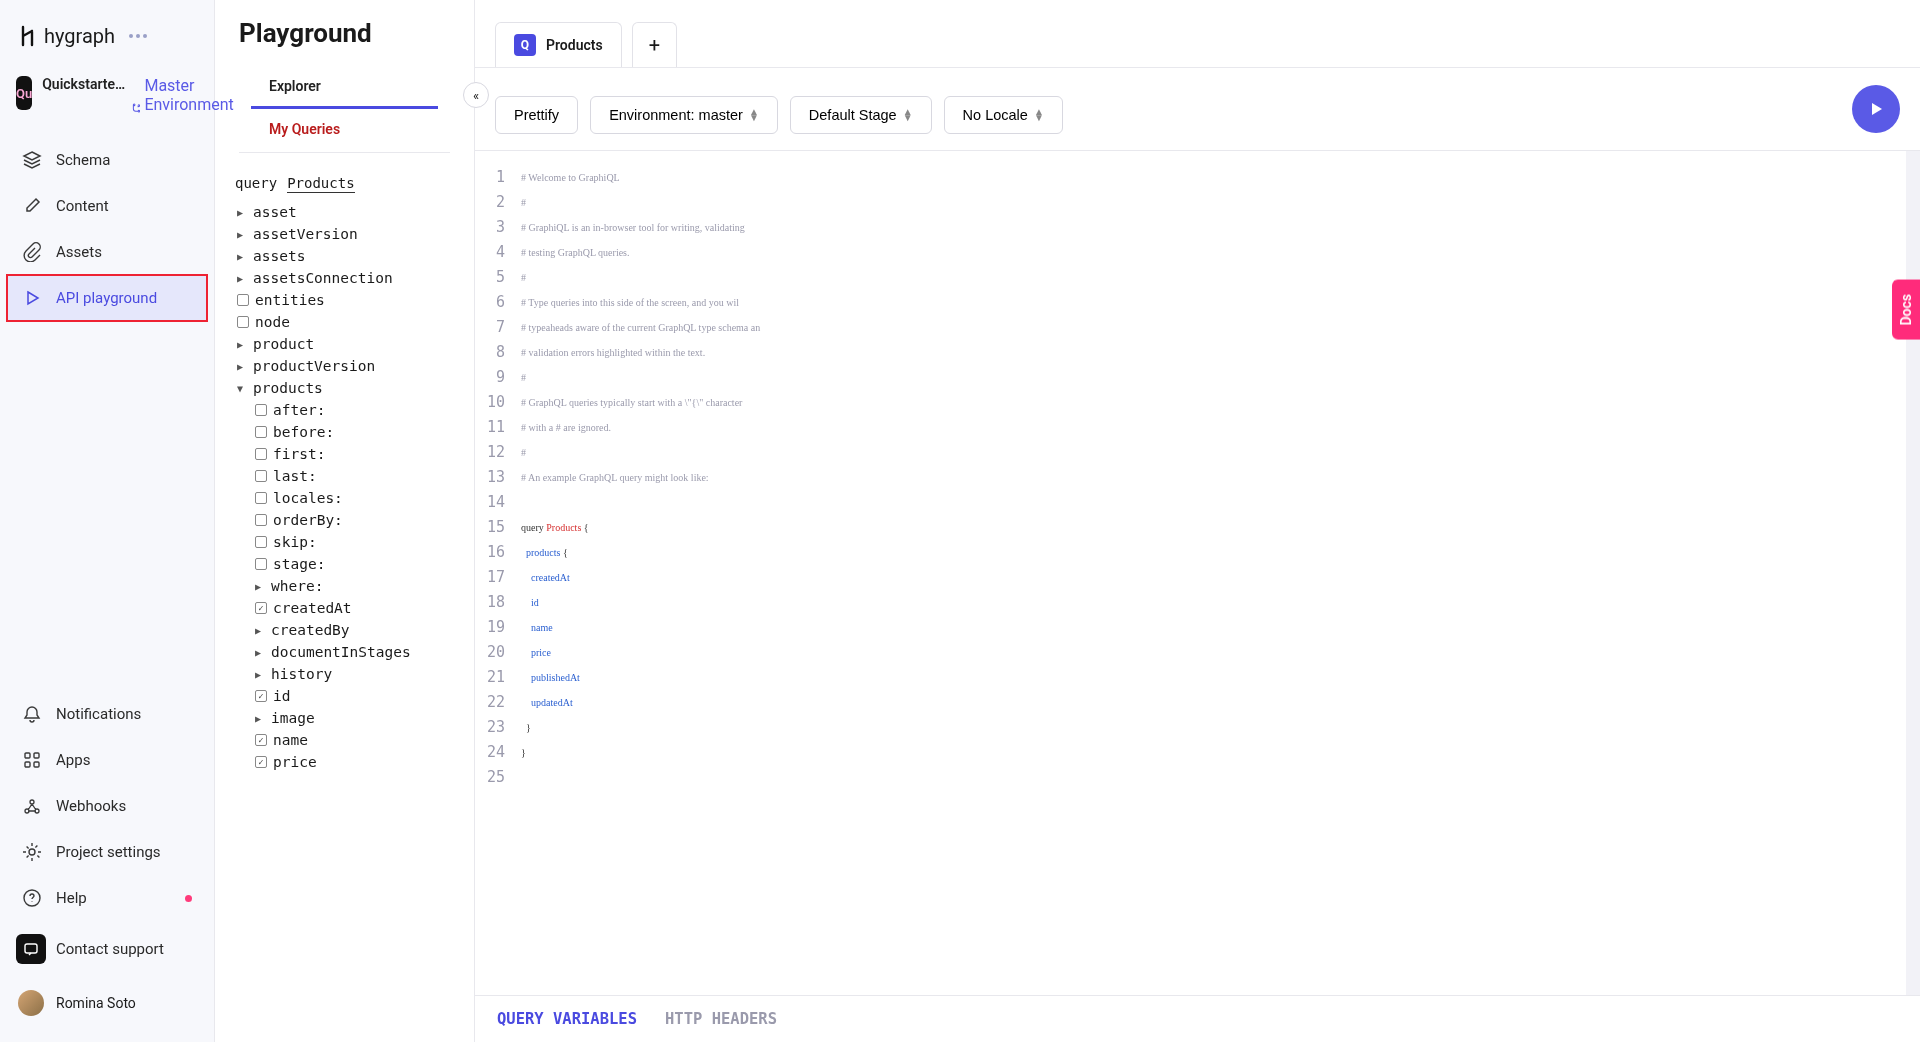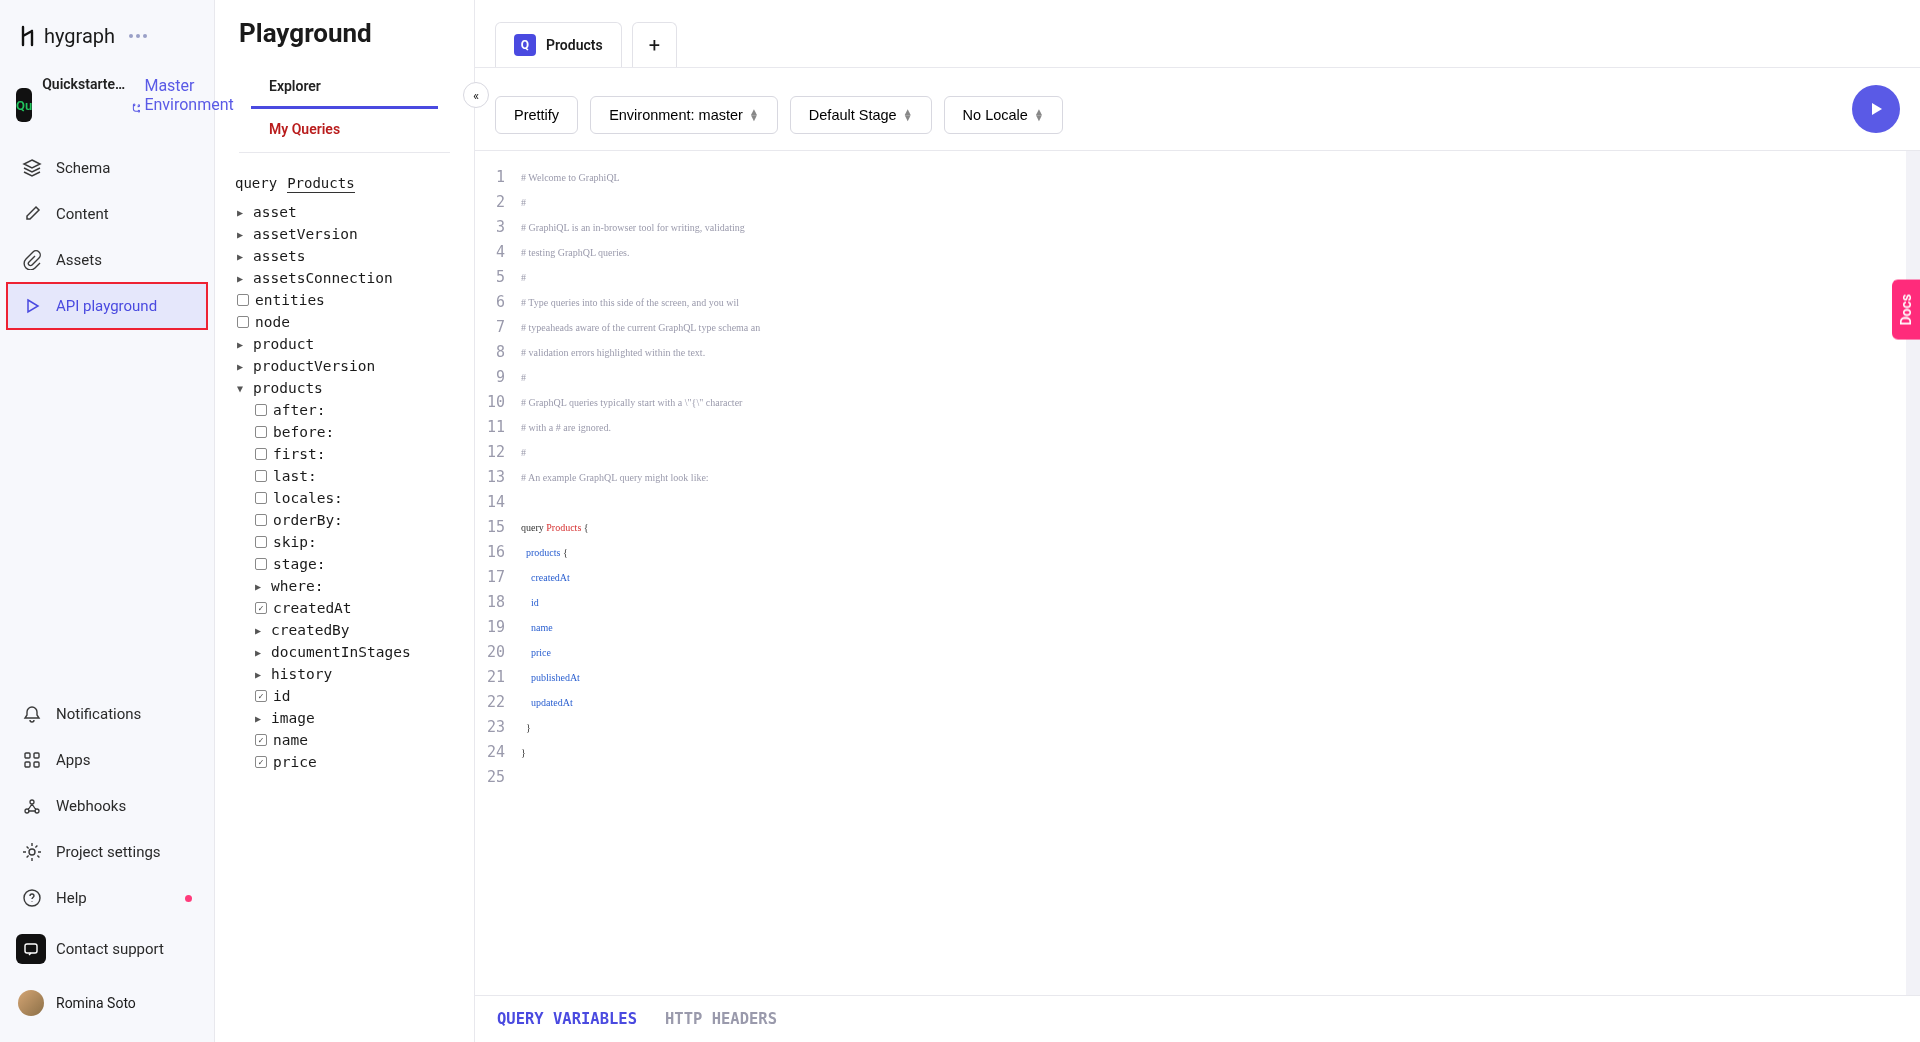--- a/index.html
+++ b/index.html
@@ -6,21 +6,21 @@
 body { font-family: -apple-system, BlinkMacSystemFont, "Segoe UI", Roboto, sans-serif; font-size: 14px; color: #1a1a1a; background: #fff; overflow: hidden; }
 .app { display: flex; height: 1042px; width: 1920px; }
 
 
 .sidebar { width: 215px; background: #f7f8fc; border-right: 1px solid #e8e8ed; display: flex; flex-direction: column; padding: 16px 0; }
 .brand { display: flex; align-items: center; gap: 8px; padding: 8px 20px 20px; }
 .brand-logo { font-weight: 400; font-size: 20px; display: flex; align-items: center; gap: 6px; }
 .brand-dots { display: flex; gap: 3px; margin-left: 6px; }
 .brand-dots span { width: 4px; height: 4px; background: #9aa0c7; border-radius: 50%; }
 .project { display: flex; align-items: flex-start; gap: 10px; padding: 8px 16px 20px; }
-.project-badge { width: 34px; height: 34px; background: #111; color: #22c55e; border-radius: 6px; display: flex; align-items: center; justify-content: center; font-weight: 600; font-size: 13px; margin-top: 12px; }
+.project-badge { width: 34px; height: 34px; background: #111; color: #f9a8d4; border-radius: 6px; display: flex; align-items: center; justify-content: center; font-weight: 600; font-size: 13px; }
 .project-info { display: flex; flex-direction: row; gap: 5px; }
 .project-name { font-weight: 600; font-size: 14px; color: #222; white-space: nowrap; overflow: hidden; text-overflow: ellipsis; max-width: 140px; }
 .project-env { font-size: 16px; color: #5a5ae6; display: flex; align-items: flex-end; gap: 4px; }
 .nav { display: flex; flex-direction: column; gap: 2px; padding: 4px 8px; }
 .nav-item { display: flex; align-items: center; gap: 14px; padding: 12px 14px; border-radius: 6px; cursor: pointer; color: #2a2a2a; font-size: 15px; }
 .nav-item.active { background: #e5e7fb; color: #4a4ae0; outline: 2px solid #e23; border-radius: 0; }
 .nav-icon { width: 20px; height: 20px; display: flex; align-items: center; justify-content: center; color: #3a3a3a; }
 .nav-item.active .nav-icon { color: #4a4ae0; }
 .nav-spacer { flex: 1; min-height: 60px; }
 .help-dot { width: 7px; height: 7px; background: #ff3b7b; border-radius: 50%; margin-left: auto; }

